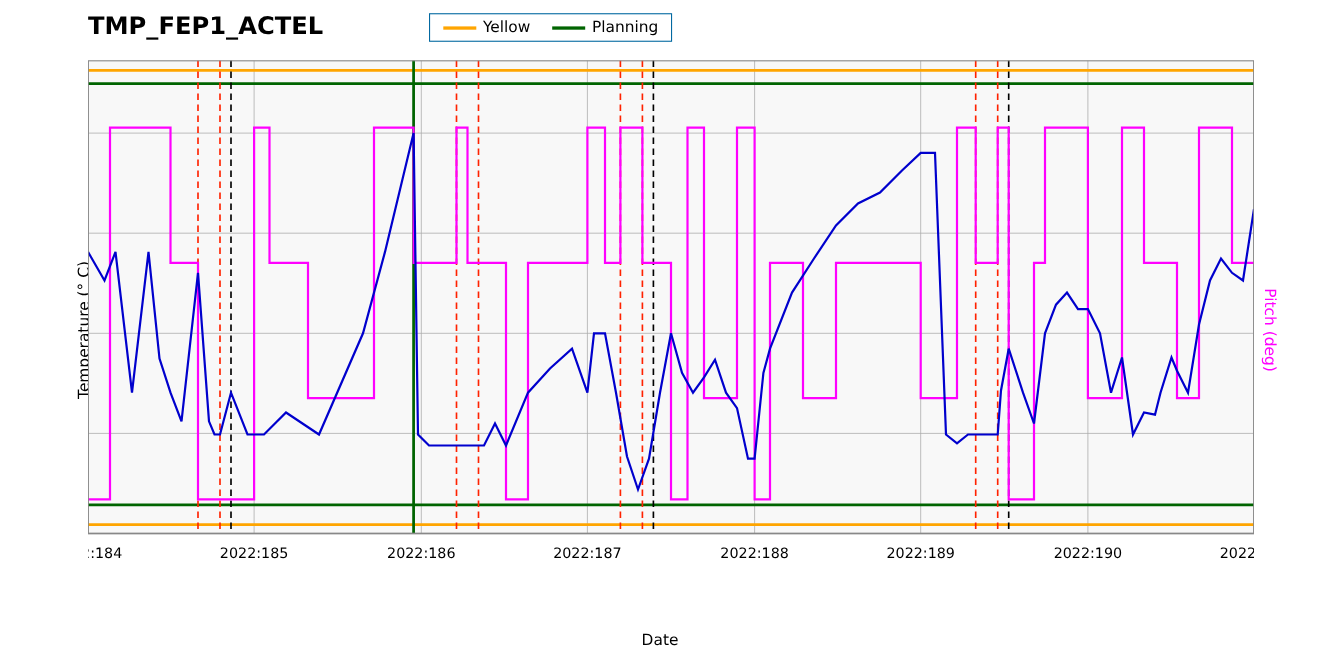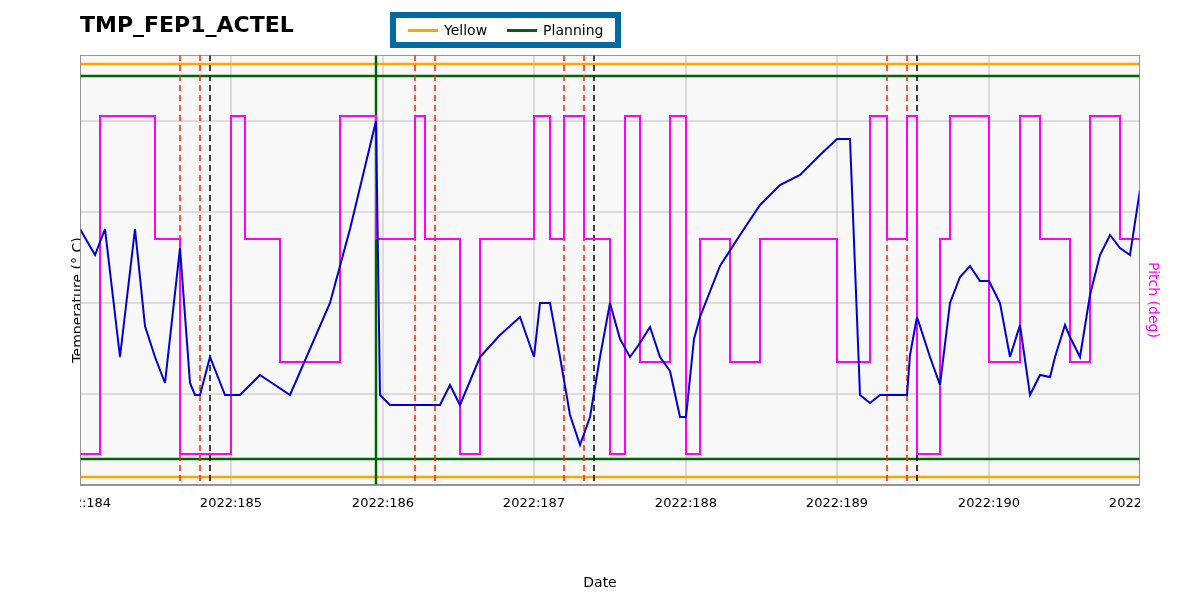--- a/index.html
+++ b/index.html
@@ -25,21 +25,21 @@
       font-weight: bold;
       color: #000;
     }
     .legend {
       position: absolute;
       top: 12px;
       left: 390px;
       display: flex;
       align-items: flex-end;
       gap: 20px;
-      border: 6px solid #0369a1;
+      border: 1px solid #0369a1;
       padding: 4px 12px;
       background: #fff;
     }
     .legend-item {
       display: flex;
       align-items: center;
       gap: 6px;
       font-size: 14px;
     }
     .legend-line {

